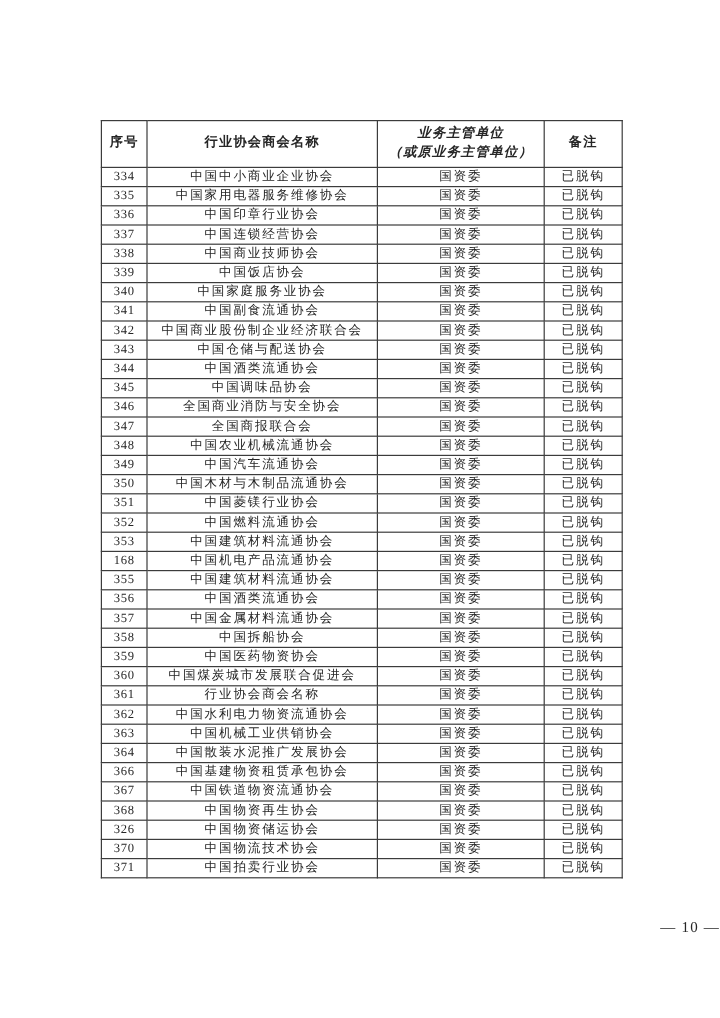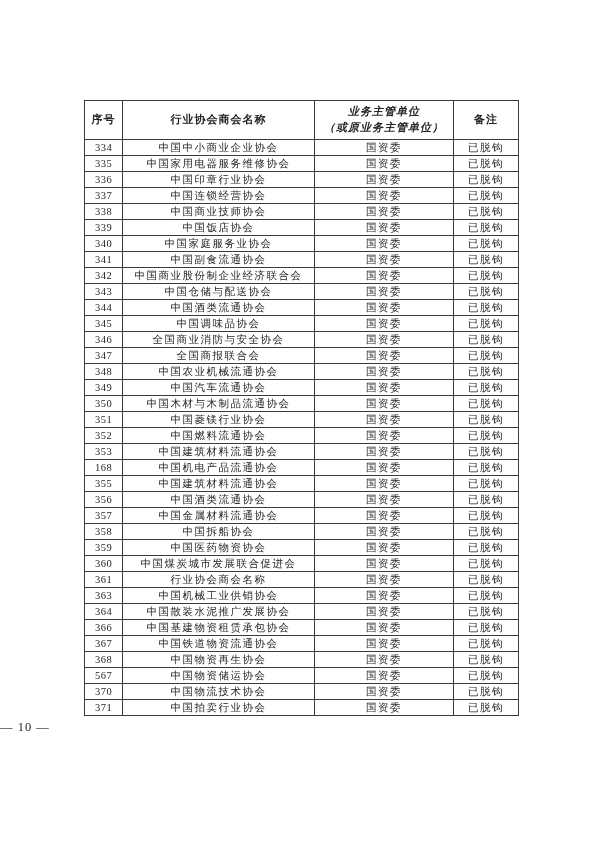--- a/index.html
+++ b/index.html
@@ -50,23 +50,23 @@
   td.cell-name, td.cell-unit, td.cell-remark {
     letter-spacing: 1.5px;
   }
   td.cell-no {
     letter-spacing: 0.5px;
     font-size: 10.5px;
   }
   .hdr-line { display: block; font-style: italic; }
   .page-footer {
     position: absolute;
-    left: 0; top: 720px;
+    left: 0; top: 766px;
     width: 600px;
-    text-align: left;
+    text-align: right;
     font-size: 12.5px;
     letter-spacing: 1px;
     color: #262626;
   }
 </style>
 </head>
 <body>
 
 <div class="page">
 
@@ -252,20 +252,26 @@
         <td class="cell-unit">国资委</td>
         <td class="cell-remark">已脱钩</td>
       </tr>
         <tr>
         <td class="cell-no">361</td>
         <td class="cell-name">行业协会商会名称</td>
         <td class="cell-unit">国资委</td>
         <td class="cell-remark">已脱钩</td>
       </tr>
         <tr>
+        <td class="cell-no">362</td>
+        <td class="cell-name">中国水利电力物资流通协会</td>
+        <td class="cell-unit">国资委</td>
+        <td class="cell-remark">已脱钩</td>
+      </tr>
+        <tr>
         <td class="cell-no">363</td>
         <td class="cell-name">中国机械工业供销协会</td>
         <td class="cell-unit">国资委</td>
         <td class="cell-remark">已脱钩</td>
       </tr>
         <tr>
         <td class="cell-no">364</td>
         <td class="cell-name">中国散装水泥推广发展协会</td>
         <td class="cell-unit">国资委</td>
         <td class="cell-remark">已脱钩</td>
@@ -282,21 +288,21 @@
         <td class="cell-unit">国资委</td>
         <td class="cell-remark">已脱钩</td>
       </tr>
         <tr>
         <td class="cell-no">368</td>
         <td class="cell-name">中国物资再生协会</td>
         <td class="cell-unit">国资委</td>
         <td class="cell-remark">已脱钩</td>
       </tr>
         <tr>
-        <td class="cell-no">567</td>
+        <td class="cell-no">326</td>
         <td class="cell-name">中国物资储运协会</td>
         <td class="cell-unit">国资委</td>
         <td class="cell-remark">已脱钩</td>
       </tr>
         <tr>
         <td class="cell-no">370</td>
         <td class="cell-name">中国物流技术协会</td>
         <td class="cell-unit">国资委</td>
         <td class="cell-remark">已脱钩</td>
       </tr>

